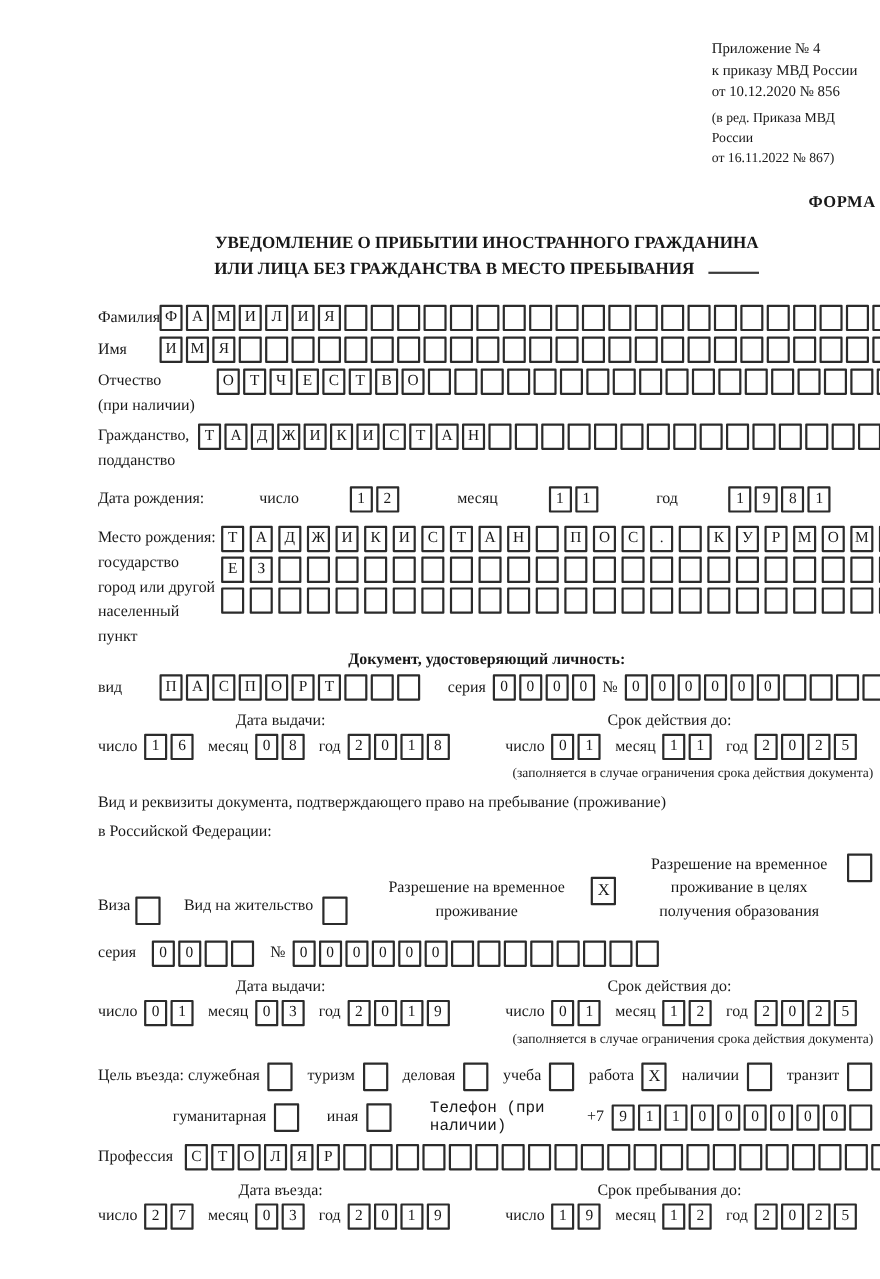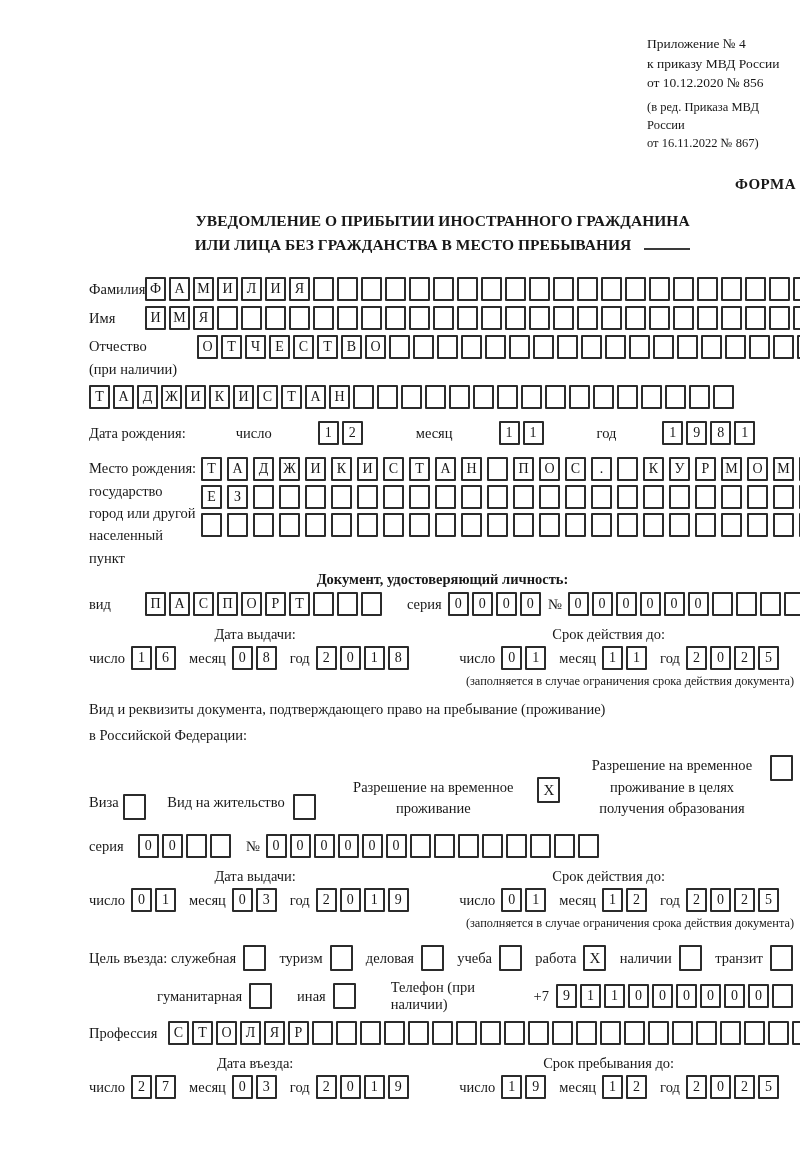--- a/index.html
+++ b/index.html
@@ -51,21 +51,21 @@
   .vz .cells{margin-left:8px;}
   .wrapA{width:192px;text-align:center;line-height:1.5;display:inline-block;}
   .wrapB{width:180px;text-align:center;line-height:1.5;display:inline-block;}
 
   
   .purpose-row{display:flex;align-items:center;justify-content:space-between;margin-top:14px;font-size:14.5px;}
   .pr{display:inline-flex;align-items:center;}
   .pr .cells{margin-left:7px;}
   .purpose2{display:flex;align-items:center;margin-top:8px;padding-left:68px;font-size:14.5px;}
   .purpose2 .cells.cb{margin-left:7px;}
-  .phone-lbl{margin-left:32px;}
+  .phone-lbl{margin-left:32px;font-family:Liberation Mono, monospace;}
   .pfx{margin:0 7px 0 26px;} .mt14{margin-top:14px;} .mt8{margin-top:8px;}
 </style>
 </head>
 <body>
 
 <div class="page">
 
   <div class="appendix">
     <div>Приложение № 4</div>
     <div>к приказу МВД России</div>
@@ -180,20 +180,24 @@
         <span class="cell"></span>
         <span class="cell"></span>
         <span class="cell"></span>
         <span class="cell"></span>
         <span class="cell"></span>
         <span class="cell"></span>
       </span>
   </div>
 
   <div class="frow top">
+    <span class="lblcol w91">
+      <span>Гражданство,</span>
+      <span>подданство</span>
+    </span>
     <span class="cells">
         <span class="cell">Т</span>
         <span class="cell">А</span>
         <span class="cell">Д</span>
         <span class="cell">Ж</span>
         <span class="cell">И</span>
         <span class="cell">К</span>
         <span class="cell">И</span>
         <span class="cell">С</span>
         <span class="cell">Т</span>

